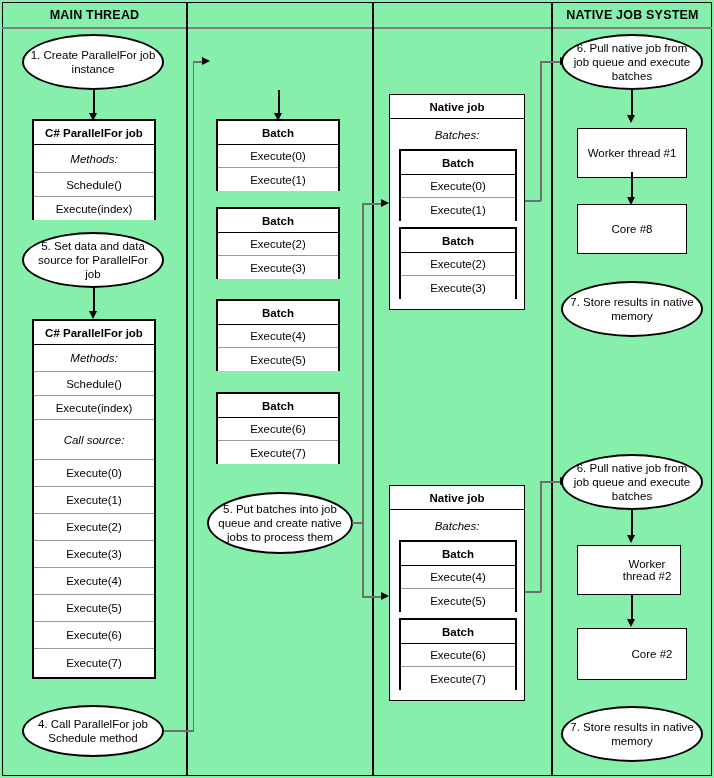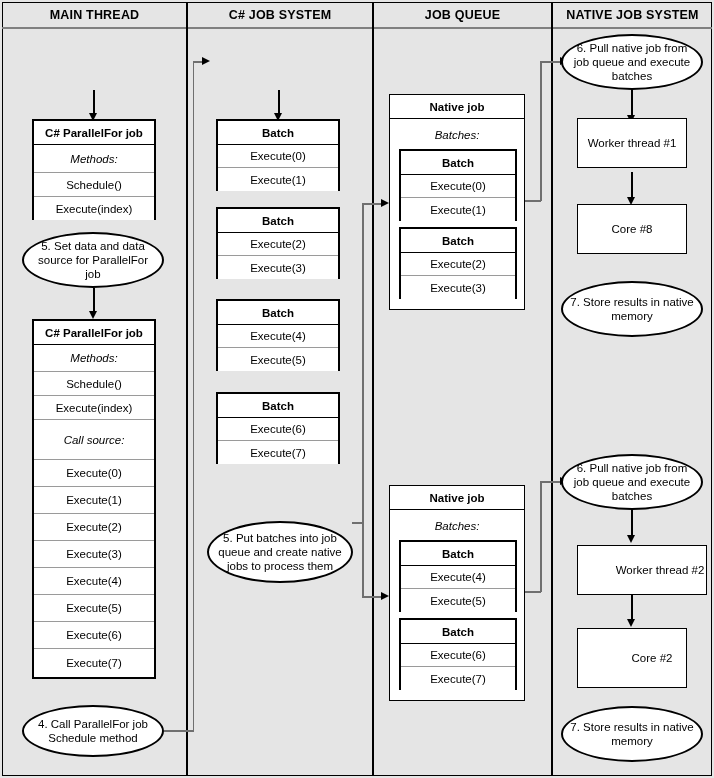--- a/index.html
+++ b/index.html
@@ -5,21 +5,21 @@
   * { box-sizing: border-box; }
   html, body {
     margin: 0; padding: 0;
     background: #ffffff;
     font-family: "Liberation Sans", sans-serif;
   }
   #page {
     position: relative;
     width: 714px;
     height: 778px;
-    background: #e5e5e5;
+    background: #86efac;
     overflow: hidden;
   }
   
   .frame {
     position: absolute;
     left: 2px; top: 2px;
     width: 710px; height: 774px;
     border: 1px solid #000;
   }
   
@@ -120,28 +120,29 @@
 </style>
 </head>
 <body>
 
 <div id="page">
 
   <div class="frame"></div>
   <div class="hdr-line"></div>
 
   <div class="col-head" style="left:3px;width:183px;">MAIN THREAD</div>
-  <div class="col-head" style="left:188px;width:184px;">C# JOB SYSTEM</div>
-  <div class="col-head" style="left:374px;width:177px;">JOB QUEUE</div>
   <div class="col-head" style="left:553px;width:159px;">NATIVE JOB SYSTEM</div>
 
   <div class="vdiv" style="left:186px;"></div>
   <div class="vdiv" style="left:372px;"></div>
   <div class="vdiv" style="left:551px;"></div>
 
+  <div class="ell" style="left:22px;top:34px;width:142px;height:56px;">
+    <span>1. Create ParallelFor job instance</span>
+  </div>
 
   <div class="ln" style="left:93px;top:90px;width:1.5px;height:26px;"></div>
   <div class="arw down" style="left:89px;top:113px;"></div>
 
   <div class="rec" style="left:32px;top:119px;width:124px;height:101px;">
     <div class="rec-row bold dk" style="height:24px;">C# ParallelFor job</div>
     <div class="rec-row italic" style="height:28px;">Methods:</div>
     <div class="rec-row" style="height:24px;">Schedule()</div>
     <div class="rec-row" style="height:23px;">Execute(index)</div>
   </div>
@@ -199,21 +200,21 @@
     <div class="rec-row" style="height:23px;">Execute(4)</div>
     <div class="rec-row" style="height:23px;">Execute(5)</div>
   </div>
 
   <div class="rec" style="left:216px;top:392px;width:124px;height:72px;">
     <div class="rec-row bold dk" style="height:24px;">Batch</div>
     <div class="rec-row" style="height:23px;">Execute(6)</div>
     <div class="rec-row" style="height:23px;">Execute(7)</div>
   </div>
 
-  <div class="ell" style="left:207px;top:521px;width:146px;height:62px;">
+  <div class="ell" style="left:207px;top:492px;width:146px;height:62px;">
     <span>5. Put batches into job queue and create native jobs to process them</span>
   </div>
 
   <div class="ln gray" style="left:352px;top:522px;width:12px;height:1.5px;"></div>
   <div class="ln gray" style="left:362px;top:203px;width:1.5px;height:394px;"></div>
   <div class="ln gray" style="left:362px;top:203px;width:22px;height:1.5px;"></div>
   <div class="ln gray" style="left:362px;top:596px;width:22px;height:1.5px;"></div>
   <div class="arw right" style="left:381px;top:199px;"></div>
   <div class="arw right" style="left:381px;top:592px;"></div>
 
@@ -256,47 +257,47 @@
   <div class="ln gray" style="left:540px;top:481px;width:1.5px;height:111px;"></div>
   <div class="ln gray" style="left:540px;top:481px;width:22px;height:1.5px;"></div>
   <div class="arw right" style="left:560px;top:477px;"></div>
 
   <div class="ell" style="left:561px;top:34px;width:142px;height:56px;">
     <span>6. Pull native job from job queue and execute batches</span>
   </div>
   <div class="ln" style="left:631px;top:90px;width:1.5px;height:28px;"></div>
   <div class="arw down" style="left:627px;top:115px;"></div>
 
-  <div class="box" style="left:577px;top:118px;width:110px;height:50px;">
+  <div class="box" style="left:577px;top:128px;width:110px;height:50px;">
     <span>Worker thread #1</span>
   </div>
   <div class="ln" style="left:631px;top:172px;width:1.5px;height:28px;"></div>
   <div class="arw down" style="left:627px;top:197px;"></div>
 
   <div class="box" style="left:577px;top:204px;width:110px;height:50px;">
     <span>Core #8</span>
   </div>
 
   <div class="ell" style="left:561px;top:281px;width:142px;height:56px;">
     <span>7. Store results in native memory</span>
   </div>
 
   <div class="ell" style="left:561px;top:454px;width:142px;height:56px;">
     <span>6. Pull native job from job queue and execute batches</span>
   </div>
   <div class="ln" style="left:631px;top:510px;width:1.5px;height:28px;"></div>
   <div class="arw down" style="left:627px;top:535px;"></div>
 
-  <div class="box" style="left:577px;top:545px;width:130px;height:50px;padding-left:36px;">
+  <div class="box" style="left:577px;top:545px;width:104px;height:50px;padding-left:36px;">
     <span>Worker thread #2</span>
   </div>
   <div class="ln" style="left:631px;top:595px;width:1.5px;height:27px;"></div>
   <div class="arw down" style="left:627px;top:619px;"></div>
 
-  <div class="box" style="left:577px;top:628px;width:110px;height:60px;padding-left:40px;">
+  <div class="box" style="left:577px;top:628px;width:110px;height:52px;padding-left:40px;">
     <span>Core #2</span>
   </div>
 
   <div class="ell" style="left:561px;top:706px;width:142px;height:56px;">
     <span>7. Store results in native memory</span>
   </div>
 
 </div>
 
 </body></html>

